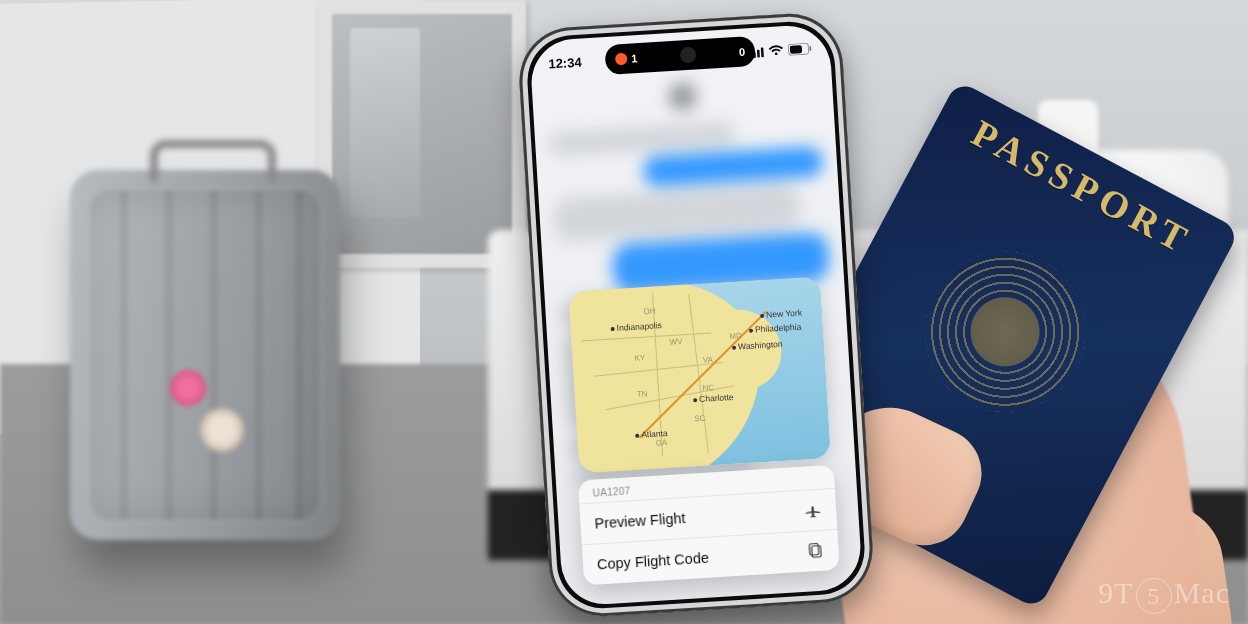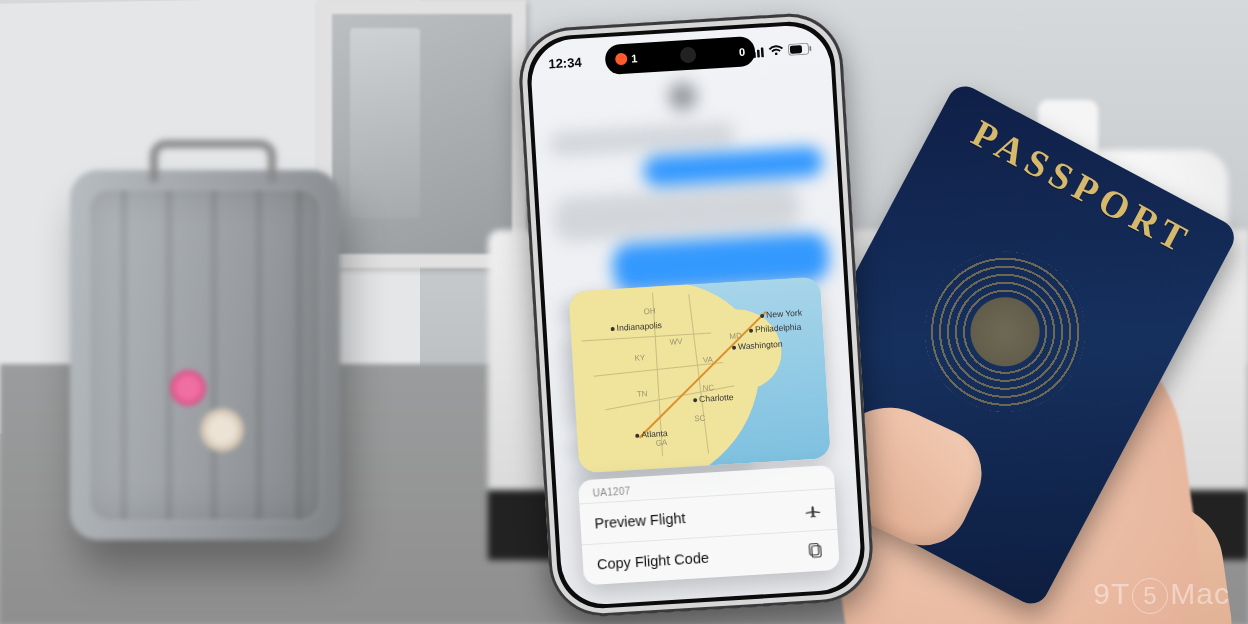--- a/index.html
+++ b/index.html
@@ -69,21 +69,21 @@
   .city{ position:absolute; font-size:8.5px; color:#333; white-space:nowrap; }
   .city::before{ content:""; display:inline-block; width:4px; height:4px; background:#333; border-radius:50%; margin-right:2px; vertical-align:middle; }
   .state{ position:absolute; font-size:8px; color:#9c9270; }
 
   .context-menu{ position:absolute; left:22px; right:22px; bottom:20px; background:rgba(250,250,250,.9); backdrop-filter:blur(10px); border-radius:14px; overflow:hidden; box-shadow:0 8px 24px rgba(0,0,0,.2); }
   .menu-header{ font-size:10px; color:#8a8a8e; padding:8px 14px 4px; letter-spacing:.3px; }
   .menu-row{ display:flex; align-items:center; justify-content:space-between; padding:11px 14px; font-size:14.5px; color:#111; border-top:0.5px solid rgba(0,0,0,.08); }
   .menu-row:first-of-type{ border-top:0.5px solid rgba(0,0,0,.06); }
   .menu-icon{ width:18px; height:18px; color:#3a3a3c; }
 
-  .watermark{ position:absolute; right:18px; bottom:10px; color:rgba(255,255,255,.42); font-size:30px; font-weight:300; letter-spacing:1px; font-family: Liberation Sans, sans-serif; }
+  .watermark{ position:absolute; right:18px; bottom:10px; color:rgba(255,255,255,.42); font-size:30px; font-weight:300; letter-spacing:1px; font-family: Liberation Serif, serif; }
   .wm-circle{ display:inline-flex; width:34px; height:34px; border:1.5px solid rgba(255,255,255,.42); border-radius:50%; align-items:center; justify-content:center; font-size:24px; vertical-align:middle; margin:0 2px; }
 </style>
 </head>
 <body>
 
 <div class="scene">
   <div class="wall-left"></div>
   <div class="floor"></div>
   <div class="mirror"></div>
 

